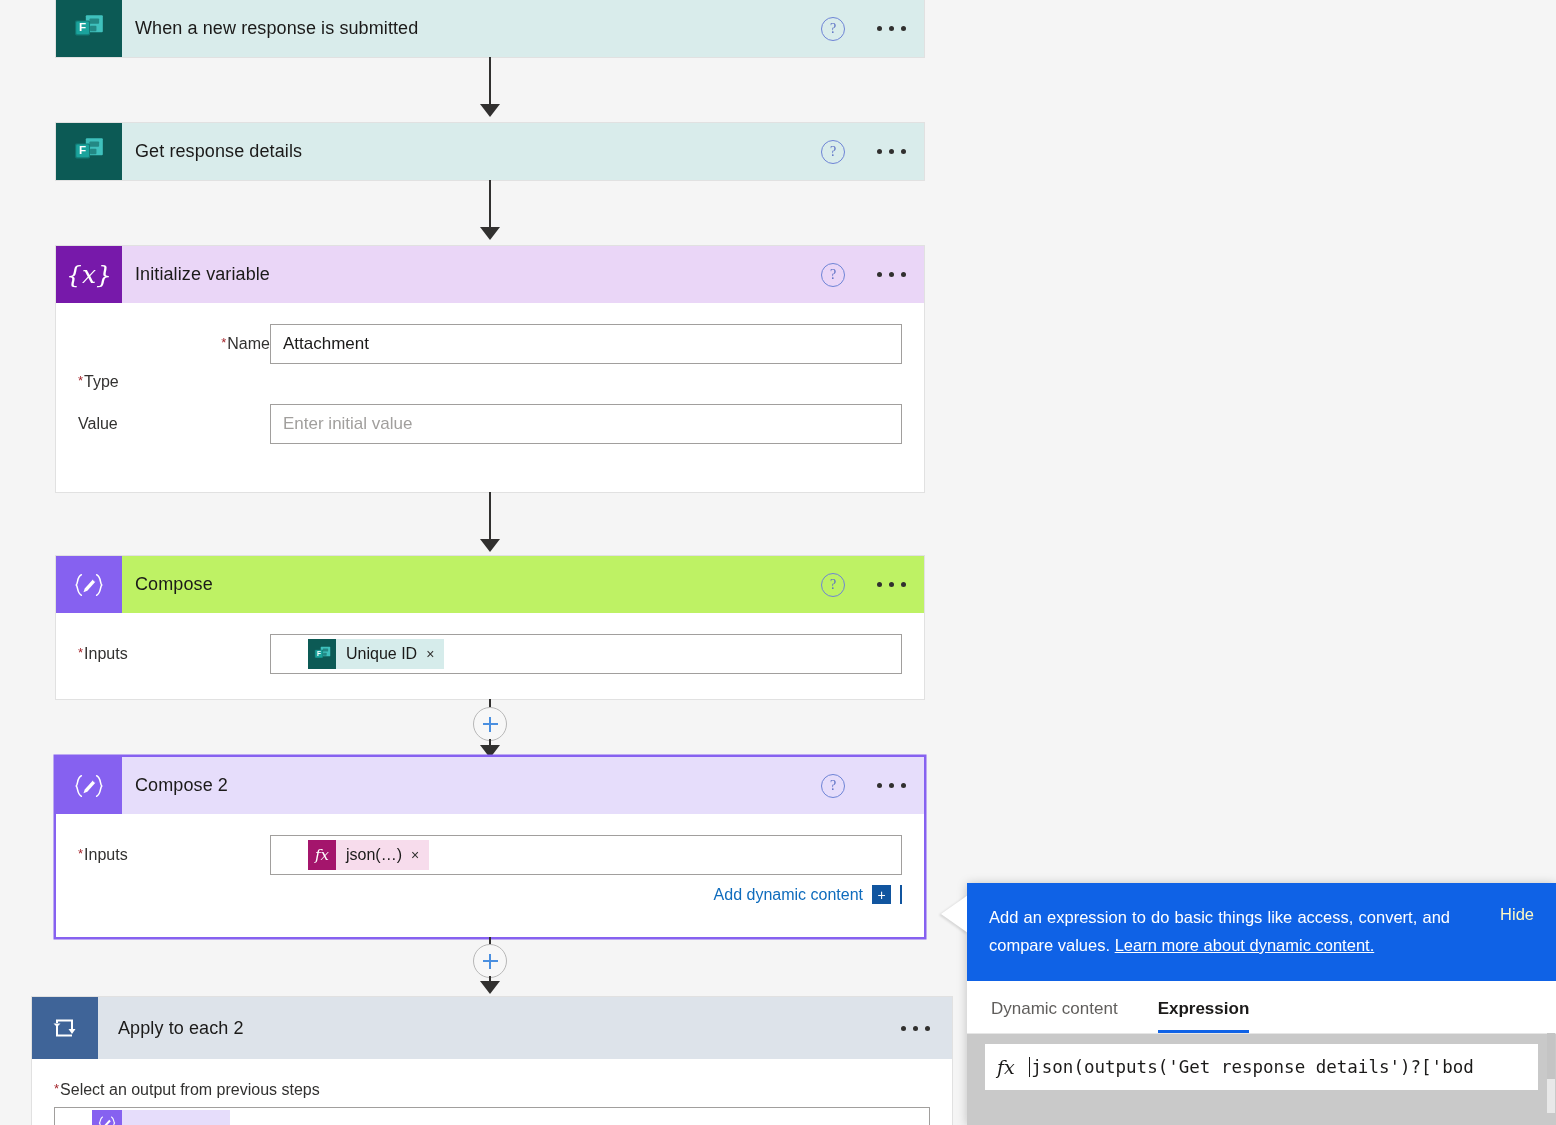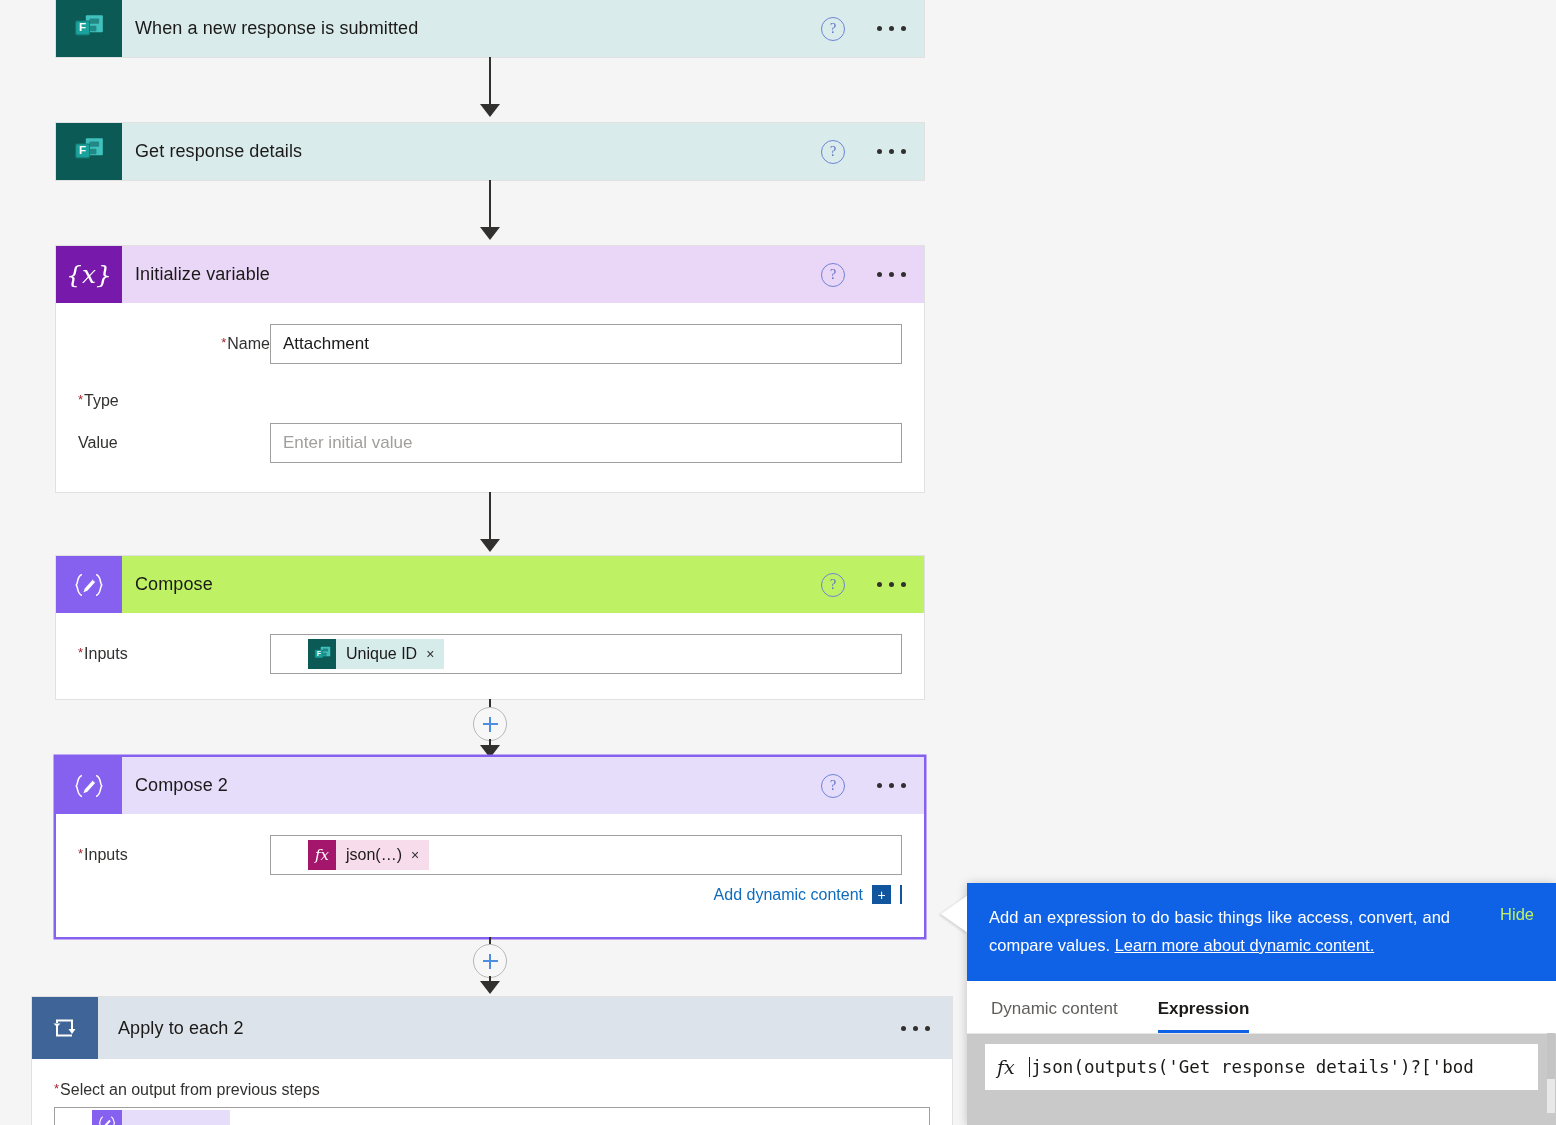--- a/index.html
+++ b/index.html
@@ -74,21 +74,21 @@
 
   
   .formsvg{width:34px;height:34px;}
 
   
   #flyout{position:absolute;left:967px;top:883px;width:589px;height:242px;background:#fff;
     box-shadow:0 1px 10px rgba(0,0,0,.22);}
   #flyout .banner{background:#0f62e6;color:#fff;padding:20px 22px 22px 22px;position:relative;}
   #flyout .banner p{margin:0;font-size:16.5px;line-height:28px;text-align:justify;padding-right:84px;}
   #flyout .banner a{color:#fff;text-decoration:underline;cursor:pointer;}
-  #flyout .hide{position:absolute;right:22px;top:22px;font-size:16.5px;color:#bef264;cursor:pointer;}
+  #flyout .hide{position:absolute;right:22px;top:22px;font-size:16.5px;color:#fef9c3;cursor:pointer;}
   .flyarrow{position:absolute;left:-26px;top:12px;width:0;height:0;
     border-top:19px solid transparent;border-bottom:19px solid transparent;border-right:27px solid #fff;
     filter:drop-shadow(-2px 1px 1px rgba(0,0,0,.12));}
   #flyout .tabs{display:flex;gap:40px;padding:18px 24px 0 24px;border-bottom:1px solid #e6e6e6;}
   #flyout .tab{font-size:17px;color:#605e5c;padding-bottom:14px;position:relative;cursor:pointer;}
   #flyout .tab.active{color:#1b1a19;font-weight:bold;}
   #flyout .tab.active::after{content:"";position:absolute;left:0;right:0;bottom:0;height:3px;background:#0f62e6;}
   #flyout .exprwrap{background:#c9c9c9;padding:10px 0 0 0;height:100%;}
   #flyout .exprbox{background:#fff;margin:0 18px;height:46px;display:flex;align-items:center;
     padding:0 12px;gap:14px;overflow:hidden;}
@@ -175,21 +175,21 @@
     </div>
     <div class="card-body">
 
       <div class="row" style="margin-top:21px;text-align:right;">
         <div class="row-label">
           <span class="req">*</span><span>Name</span>
         </div>
         <div class="fld">Attachment</div>
       </div>
 
-      <div class="row" style="margin-top:28px;">
+      <div class="row" style="margin-top:9px;">
         <div class="row-label">
           <span class="req">*</span><span>Type</span>
         </div>
       </div>
 
       <div class="row" style="margin-top:13px;">
         <div class="row-label">
           <span>Value</span>
         </div>
         <div class="fld ph">Enter initial value</div>

